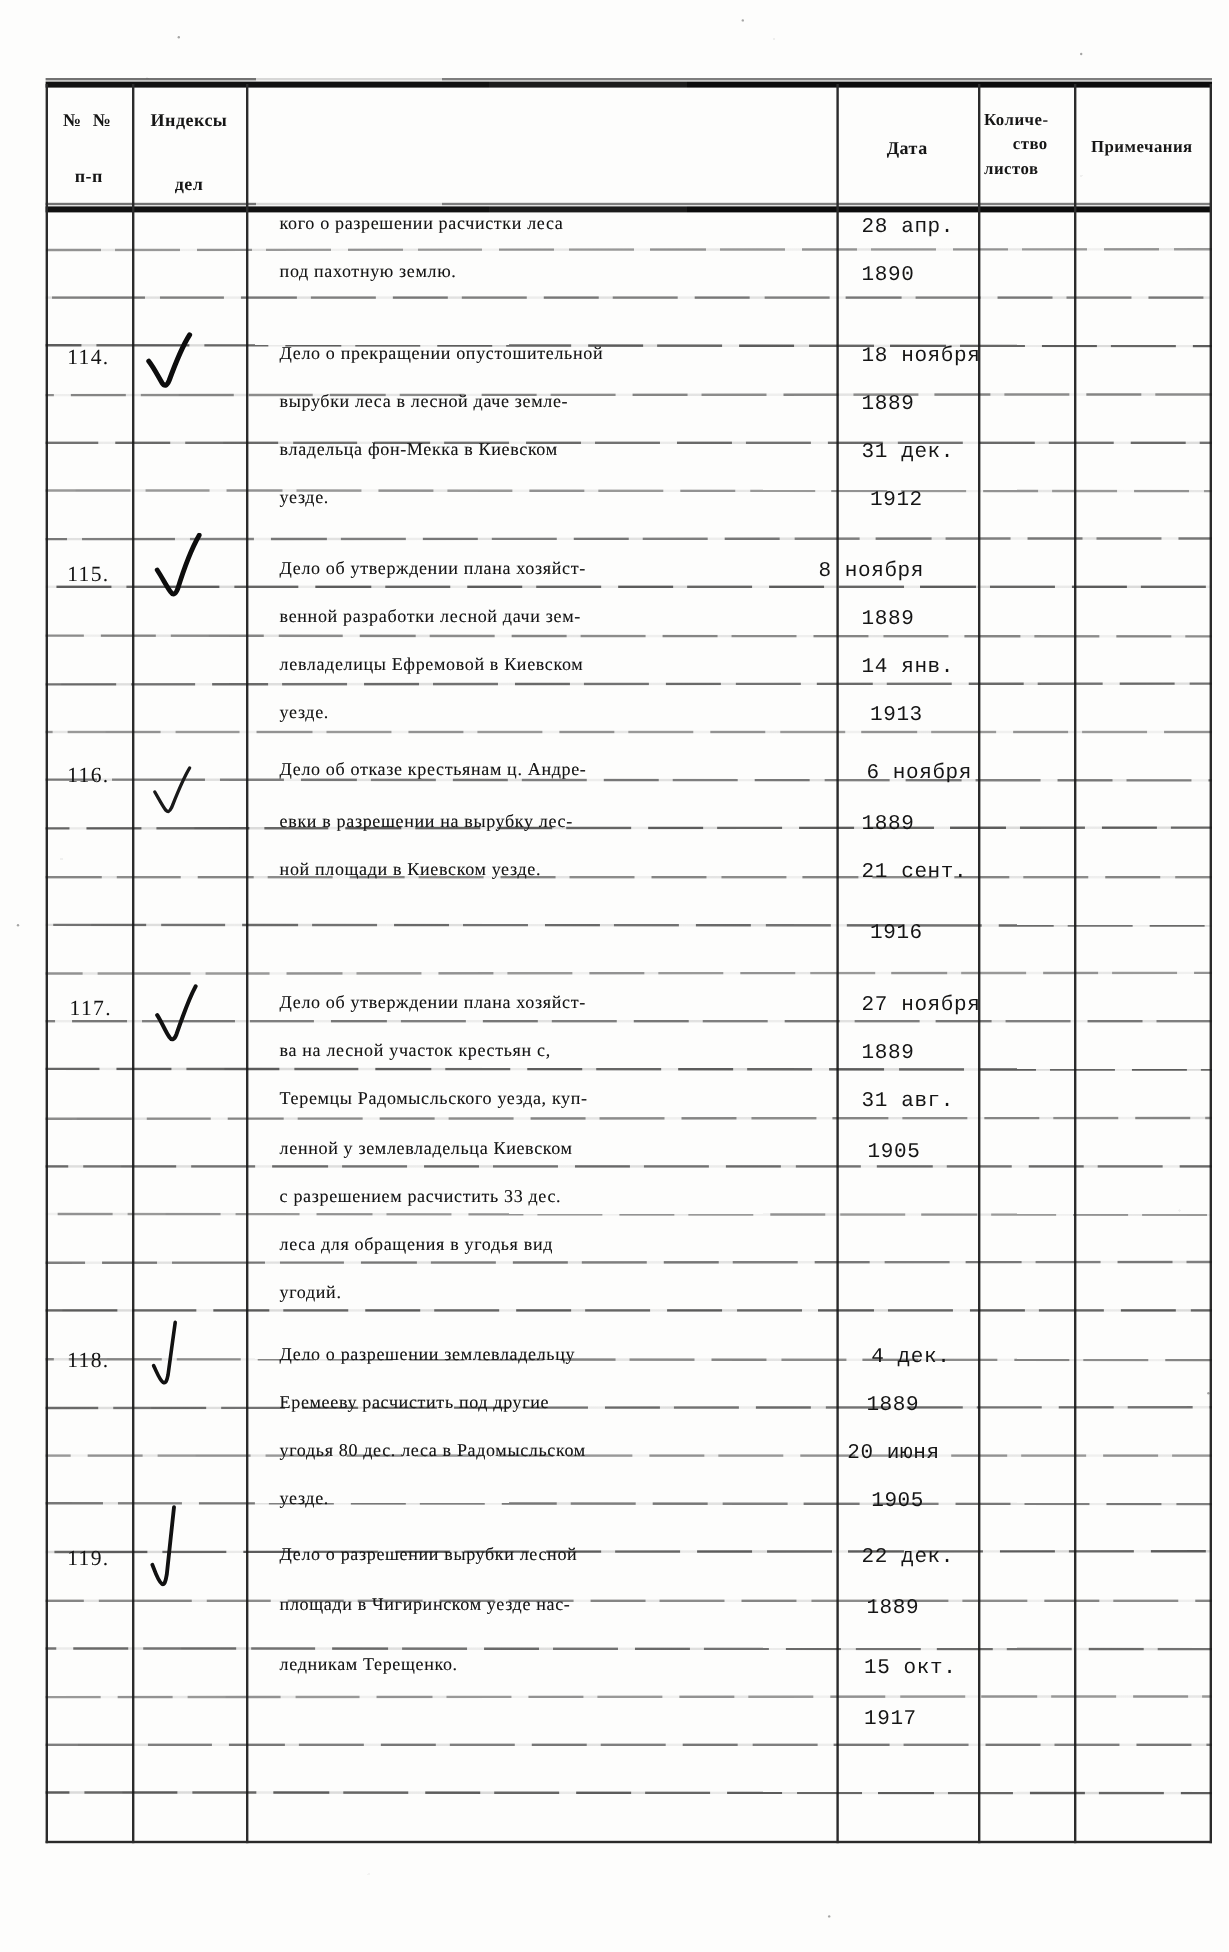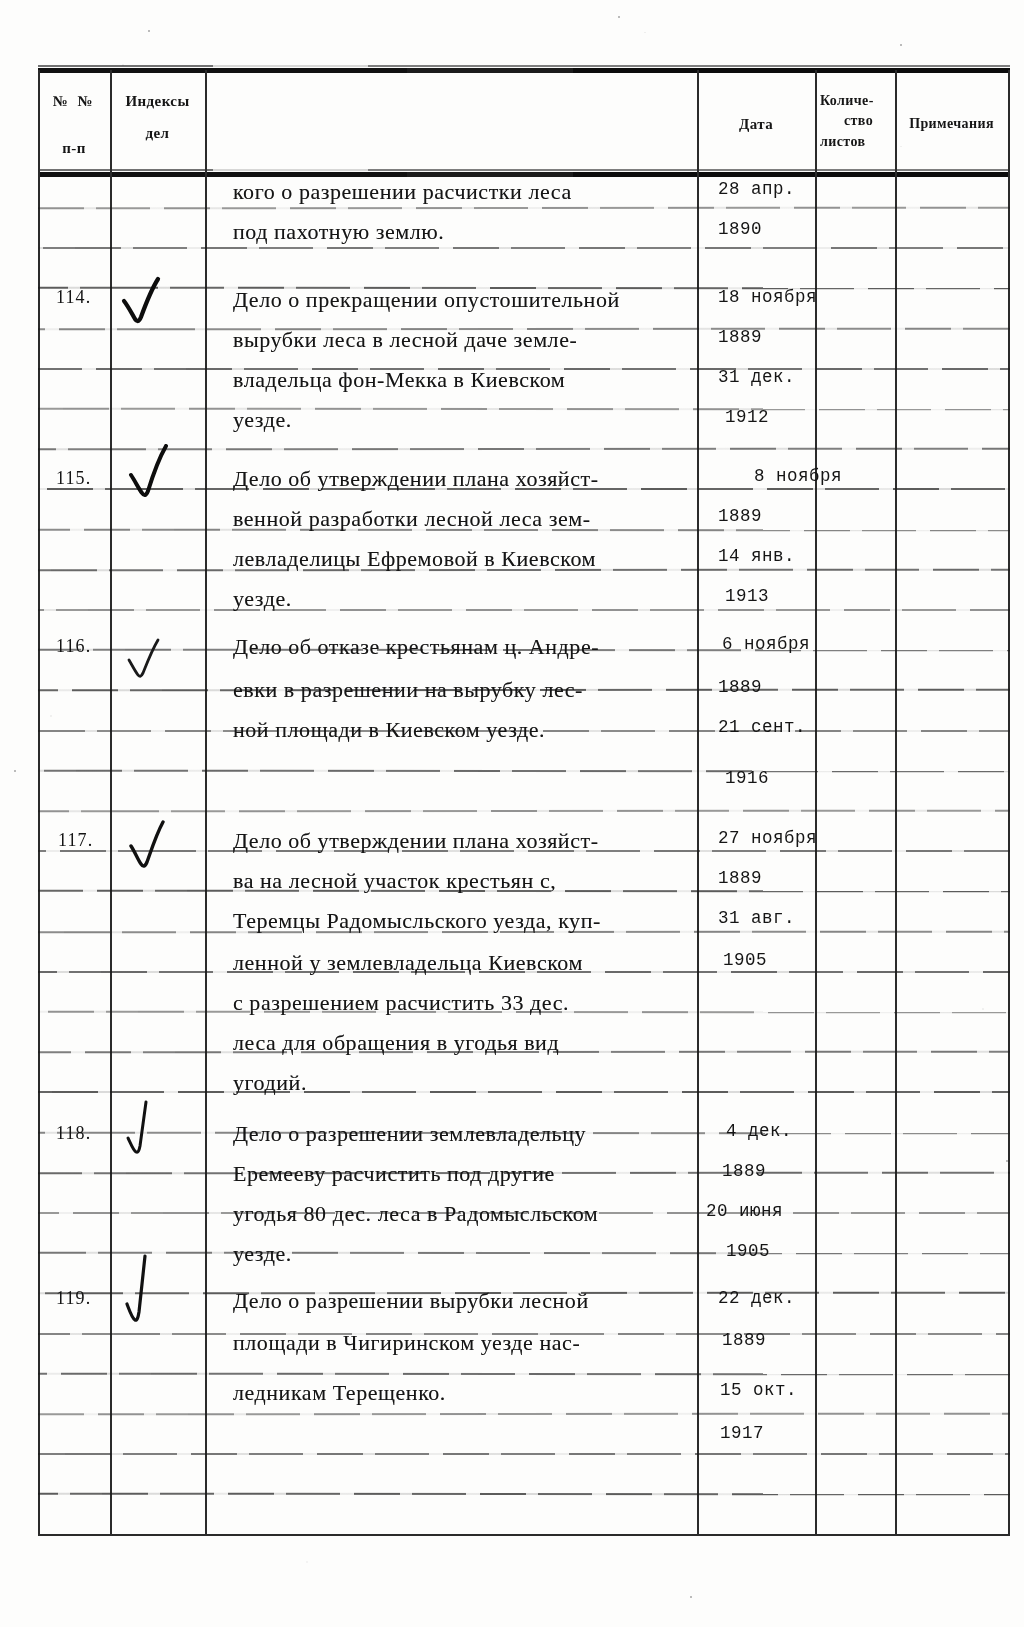--- a/index.html
+++ b/index.html
@@ -77,21 +77,21 @@
     color:#161616;
     line-height:1.55;
     letter-spacing:.4px;
   }
   .hcell .sp{letter-spacing:3px;}
 
   
   .tw{
     position:absolute;
     font-family:"Liberation Serif", serif;
-    font-size:22px;
+    font-size:15px;
     color:#151515;
     letter-spacing:.55px;
     white-space:nowrap;
     text-shadow:0 0 .5px rgba(0,0,0,.35);
   }
   .num{
     position:absolute;
     font-family:"Liberation Serif", serif;
     font-size:18px;
     color:#141414;
@@ -140,21 +140,21 @@
     <div class="vline" style="left:857px"></div>
     <div class="vline" style="left:970px"></div>
 
     <div class="hcell" style="left:0px;top:22px;width:72px;">
       <div class="sp">№  №</div>
       <div style="margin-top:24px">п-п</div>
     </div>
 
     <div class="hcell" style="left:72px;top:22px;width:95px;">
       <div>Индексы</div>
-      <div style="margin-top:9px">дел</div>
+      <div style="margin-top:30px">дел</div>
     </div>
 
 
     <div class="hcell" style="left:659px;top:45px;width:118px;font-size:15px;">Дата</div>
 
     <div class="hcell" style="left:780px;top:23px;width:77px;font-size:14px;line-height:1.45;text-align:left;padding-left:2px;">
       <div>Количе-</div>
       <div style="text-align:center">ство</div>
       <div>листов</div>
     </div>
@@ -217,24 +217,24 @@
     <div class="date" style="left:680px;top:299px">31 дек.</div>
     <div class="date" style="left:687px;top:339px">1912</div>
 
     <div class="num" style="left:18px;top:400px">115.</div>
     <div class="check" style="left:90px;top:376px">
       <svg width="44" height="56" viewBox="0 0 44 56">
         <path d="M3 31 C7 37, 11 45, 14 49 C16 52, 18 52, 20 47 C24 34, 30 16, 38 2" stroke="#0d0d0d" stroke-width="4" fill="none" stroke-linecap="round"></path>
       </svg>
     </div>
     <div class="tw" style="left:195px;top:398px">Дело об утверждении плана хозяйст-</div>
-    <div class="tw" style="left:195px;top:438px">венной разработки лесной леса зем-</div>
+    <div class="tw" style="left:195px;top:438px">венной разработки лесной дачи зем-</div>
     <div class="tw" style="left:195px;top:478px">левладелицы Ефремовой в Киевском</div>
     <div class="tw" style="left:195px;top:518px">уезде.</div>
-    <div class="date" style="left:716px;top:398px">8 ноября</div>
+    <div class="date" style="left:644px;top:398px">8 ноября</div>
     <div class="date" style="left:680px;top:438px">1889</div>
     <div class="date" style="left:680px;top:478px">14 янв.</div>
     <div class="date" style="left:687px;top:518px">1913</div>
 
     <div class="num" style="left:18px;top:568px">116.</div>
     <div class="check" style="left:88px;top:570px">
       <svg width="36" height="42" viewBox="0 0 36 42">
         <path d="M3 22 C6 27, 9 33, 12 37 C14 39, 15 39, 17 35 C21 25, 26 12, 32 2" stroke="#1a1a1a" stroke-width="2.8" fill="none" stroke-linecap="round"></path>
       </svg>
     </div>

